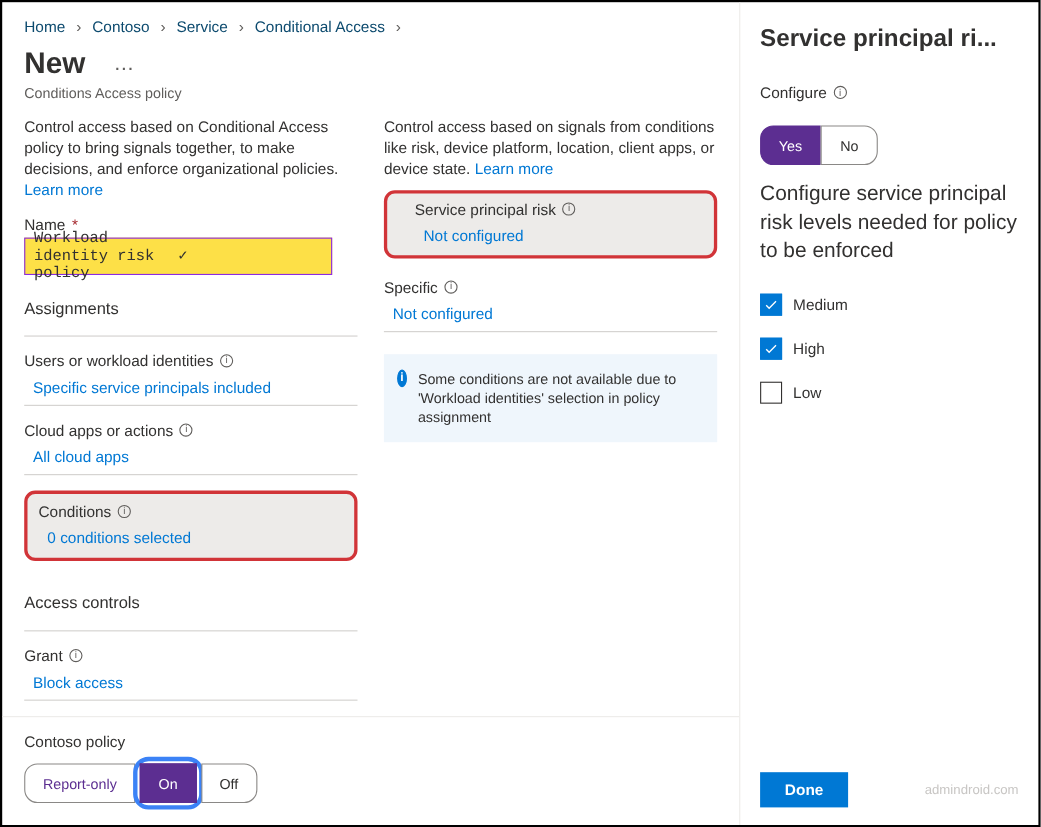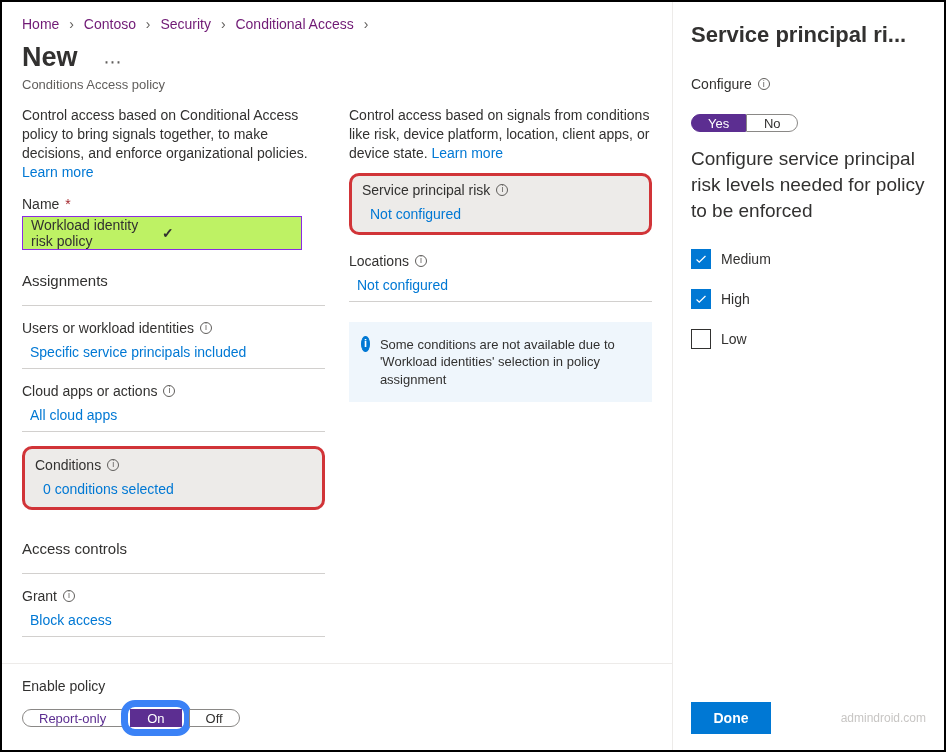--- a/index.html
+++ b/index.html
@@ -7,63 +7,63 @@
   body { width: 946px; height: 752px; overflow: hidden; background: #ffffff; position: relative; border: 2px solid #000; }
 
   
   .page { display: flex; flex-direction: column; height: 100%; }
   .main-row { display: flex; flex: 1 1 auto; overflow: hidden; }
   .left-col { flex: 0 0 670px; display: flex; flex-direction: column; overflow: hidden; }
   .right-col { flex: 1 1 auto; border-left: 1px solid #edebe9; padding: 16px 18px 0 18px; display: flex; flex-direction: column; }
 
   
   .breadcrumb { padding: 14px 20px 6px 20px; font-size: 14px; color: #0078d4; }
-  .breadcrumb .crumb { color: #701a75; }
+  .breadcrumb .crumb { color: #0c4a6e; }
   .breadcrumb .sep { color: #605e5c; padding: 0 6px; }
 
   .header { padding: 4px 20px 2px 20px; display:flex; align-items:flex-end; gap:26px; }
   .header h1 { margin: 0; font-size: 27px; font-weight: 600; color: #323130; }
   .header .more { font-size: 18px; color:#605e5c; letter-spacing:2px; }
   .subtitle { padding: 2px 20px 10px 20px; color: #605e5c; font-size: 13px; }
 
   .two-cols { flex: 1 1 auto; display: flex; padding: 4px 20px 0 20px; gap: 24px; overflow: hidden; }
   .col { flex: 1 1 0; min-width: 0; }
 
   .intro { font-size: 14px; line-height: 1.35; margin-bottom: 10px; }
   .link { color:#0078d4; cursor:pointer; }
 
   .label-row { display:flex; align-items:center; gap:6px; font-size:14px; color:#323130; margin-top:14px; }
   .req { color:#a4262c; }
   .info-icon { display:inline-flex; width:12px; height:12px; border:1px solid #605e5c; border-radius:50%; align-items:center; justify-content:center; font-size:9px; color:#605e5c; line-height:1; }
   .info-icon.solid { background:#0078d4; border-color:#0078d4; color:#fff; width:16px; height:16px; font-size:11px; font-weight:700; font-style:normal; }
 
-  .name-input { display:flex; align-items:center; width: 280px; height:32px; border:1px solid #8a2be2; background:#bef264; padding:16px 8px; margin-top:4px; }
+  .name-input { display:flex; align-items:center; width: 280px; height:32px; border:1px solid #8a2be2; background:#fde047; padding:16px 8px; margin-top:4px;font-family:Liberation Mono, monospace; }
   .name-input span { flex:1; color:#323130; font-size:14px; }
   .check { color:#107c10; font-weight:bold; }
 
   .section-title { font-size:15px; margin-top:22px; padding-bottom:16px; border-bottom:1px solid #d2d0ce; }
 
   .setting { margin-top:14px; border-bottom:1px solid #d2d0ce; padding-bottom:8px; }
   .setting .label-row { margin-top:0; }
   .setting .value { display:block; margin-top:8px; color:#0078d4; cursor:pointer; padding-left:8px; }
 
   .callout-red { border:3px solid #d13438; border-radius:10px; padding:8px 10px 10px 10px; margin-top:14px; background:#edebe9; }
   .callout-red .setting { border-bottom:none; padding-bottom:0; margin-top:0; }
 
   .callout-right { border:3px solid #d13438; border-radius:10px; margin-top:10px; background:#edebe9; }
-  .callout-right .setting { margin:6px 10px 10px 10px; border-bottom:none; padding-bottom:0; }
+  .callout-right .setting { margin:6px 10px 10px 25px; border-bottom:none; padding-bottom:0; }
 
   .infobar { display:flex; gap:10px; align-items:flex-start; background:#eff6fc; padding:14px 12px; margin-top:20px; font-size:13px; line-height:1.35; }
 
   
   .footer { border-top:1px solid #edebe9; padding:14px 20px 14px 20px; }
   .footer .lbl { font-size:14px; margin-bottom:6px; }
   .pill-group { display:inline-flex; align-items:center; }
-  .pill-wrap-red { display:inline-flex; border:7px solid #3b82f6; border-radius:14px; padding:2px; margin:0 -2px; }
-  .pill { display:inline-flex; align-items:center; justify-content:center; height:18px; border:1px solid #8a8886; padding:0 16px; font-size:13px; background:#fff; cursor:pointer; user-select:none; }
+  .pill-wrap-red { display:inline-flex; border:4px solid #3b82f6; border-radius:14px; padding:2px; margin:0 -2px; }
+  .pill { display:inline-flex; align-items:center; justify-content:center; height:36px; border:1px solid #8a8886; padding:0 16px; font-size:13px; background:#fff; cursor:pointer; user-select:none; }
   .pill.first { border-radius:12px 0 0 12px; }
   .pill.last  { border-radius:0 12px 12px 0; }
   .pill.selected { background:#5c2e91; color:#fff; border-color:#5c2e91; }
   .pill.purple-text { color:#5c2e91; }
   .pill-toggle { margin-left:0; }
   .pill-toggle .pill { min-width:52px; }
 
   .primary-btn { display:inline-flex; align-items:center; justify-content:center; min-width:80px; height:32px; padding:0 16px; background:#0078d4; color:#fff; border:none; font-size:14px; font-weight:600; cursor:pointer; margin-top:10px; }
 
   
@@ -87,21 +87,21 @@
 <div class="page">
   <div class="main-row">
 
     <div class="left-col">
 
       <div class="breadcrumb">
         <span class="crumb">Home</span>
         <span class="sep">›</span>
         <span class="crumb">Contoso</span>
         <span class="sep">›</span>
-        <span class="crumb">Security</span>
+        <span class="crumb">Service</span>
         <span class="sep">›</span>
         <span class="crumb">Conditional Access</span>
         <span class="sep">›</span>
       </div>
 
       <div class="header">
         <h1>New</h1>
         <span class="more">⋯</span>
       </div>
       <div class="subtitle">Conditions Access policy</div>
@@ -173,35 +173,35 @@
               <div class="label-row">
                 <span>Service principal risk</span>
                 <span class="info-icon">i</span>
               </div>
               <span class="value">Not configured</span>
             </div>
           </div>
 
           <div class="setting" style="margin-top:18px;">
             <div class="label-row">
-              <span>Locations</span>
+              <span>Specific</span>
               <span class="info-icon">i</span>
             </div>
             <span class="value">Not configured</span>
           </div>
 
           <div class="infobar">
             <span class="info-icon solid">i</span>
             <span>Some conditions are not available due to 'Workload identities' selection in policy assignment</span>
           </div>
         </div>
       </div>
 
       <div class="footer">
-        <div class="lbl">Enable policy</div>
+        <div class="lbl">Contoso policy</div>
         <div class="pill-group">
           <span class="pill first purple-text">Report-only</span>
           <span class="pill-wrap-red">
             <span class="pill selected">On</span>
           </span>
           <span class="pill last">Off</span>
         </div>
       </div>
 
     </div>

